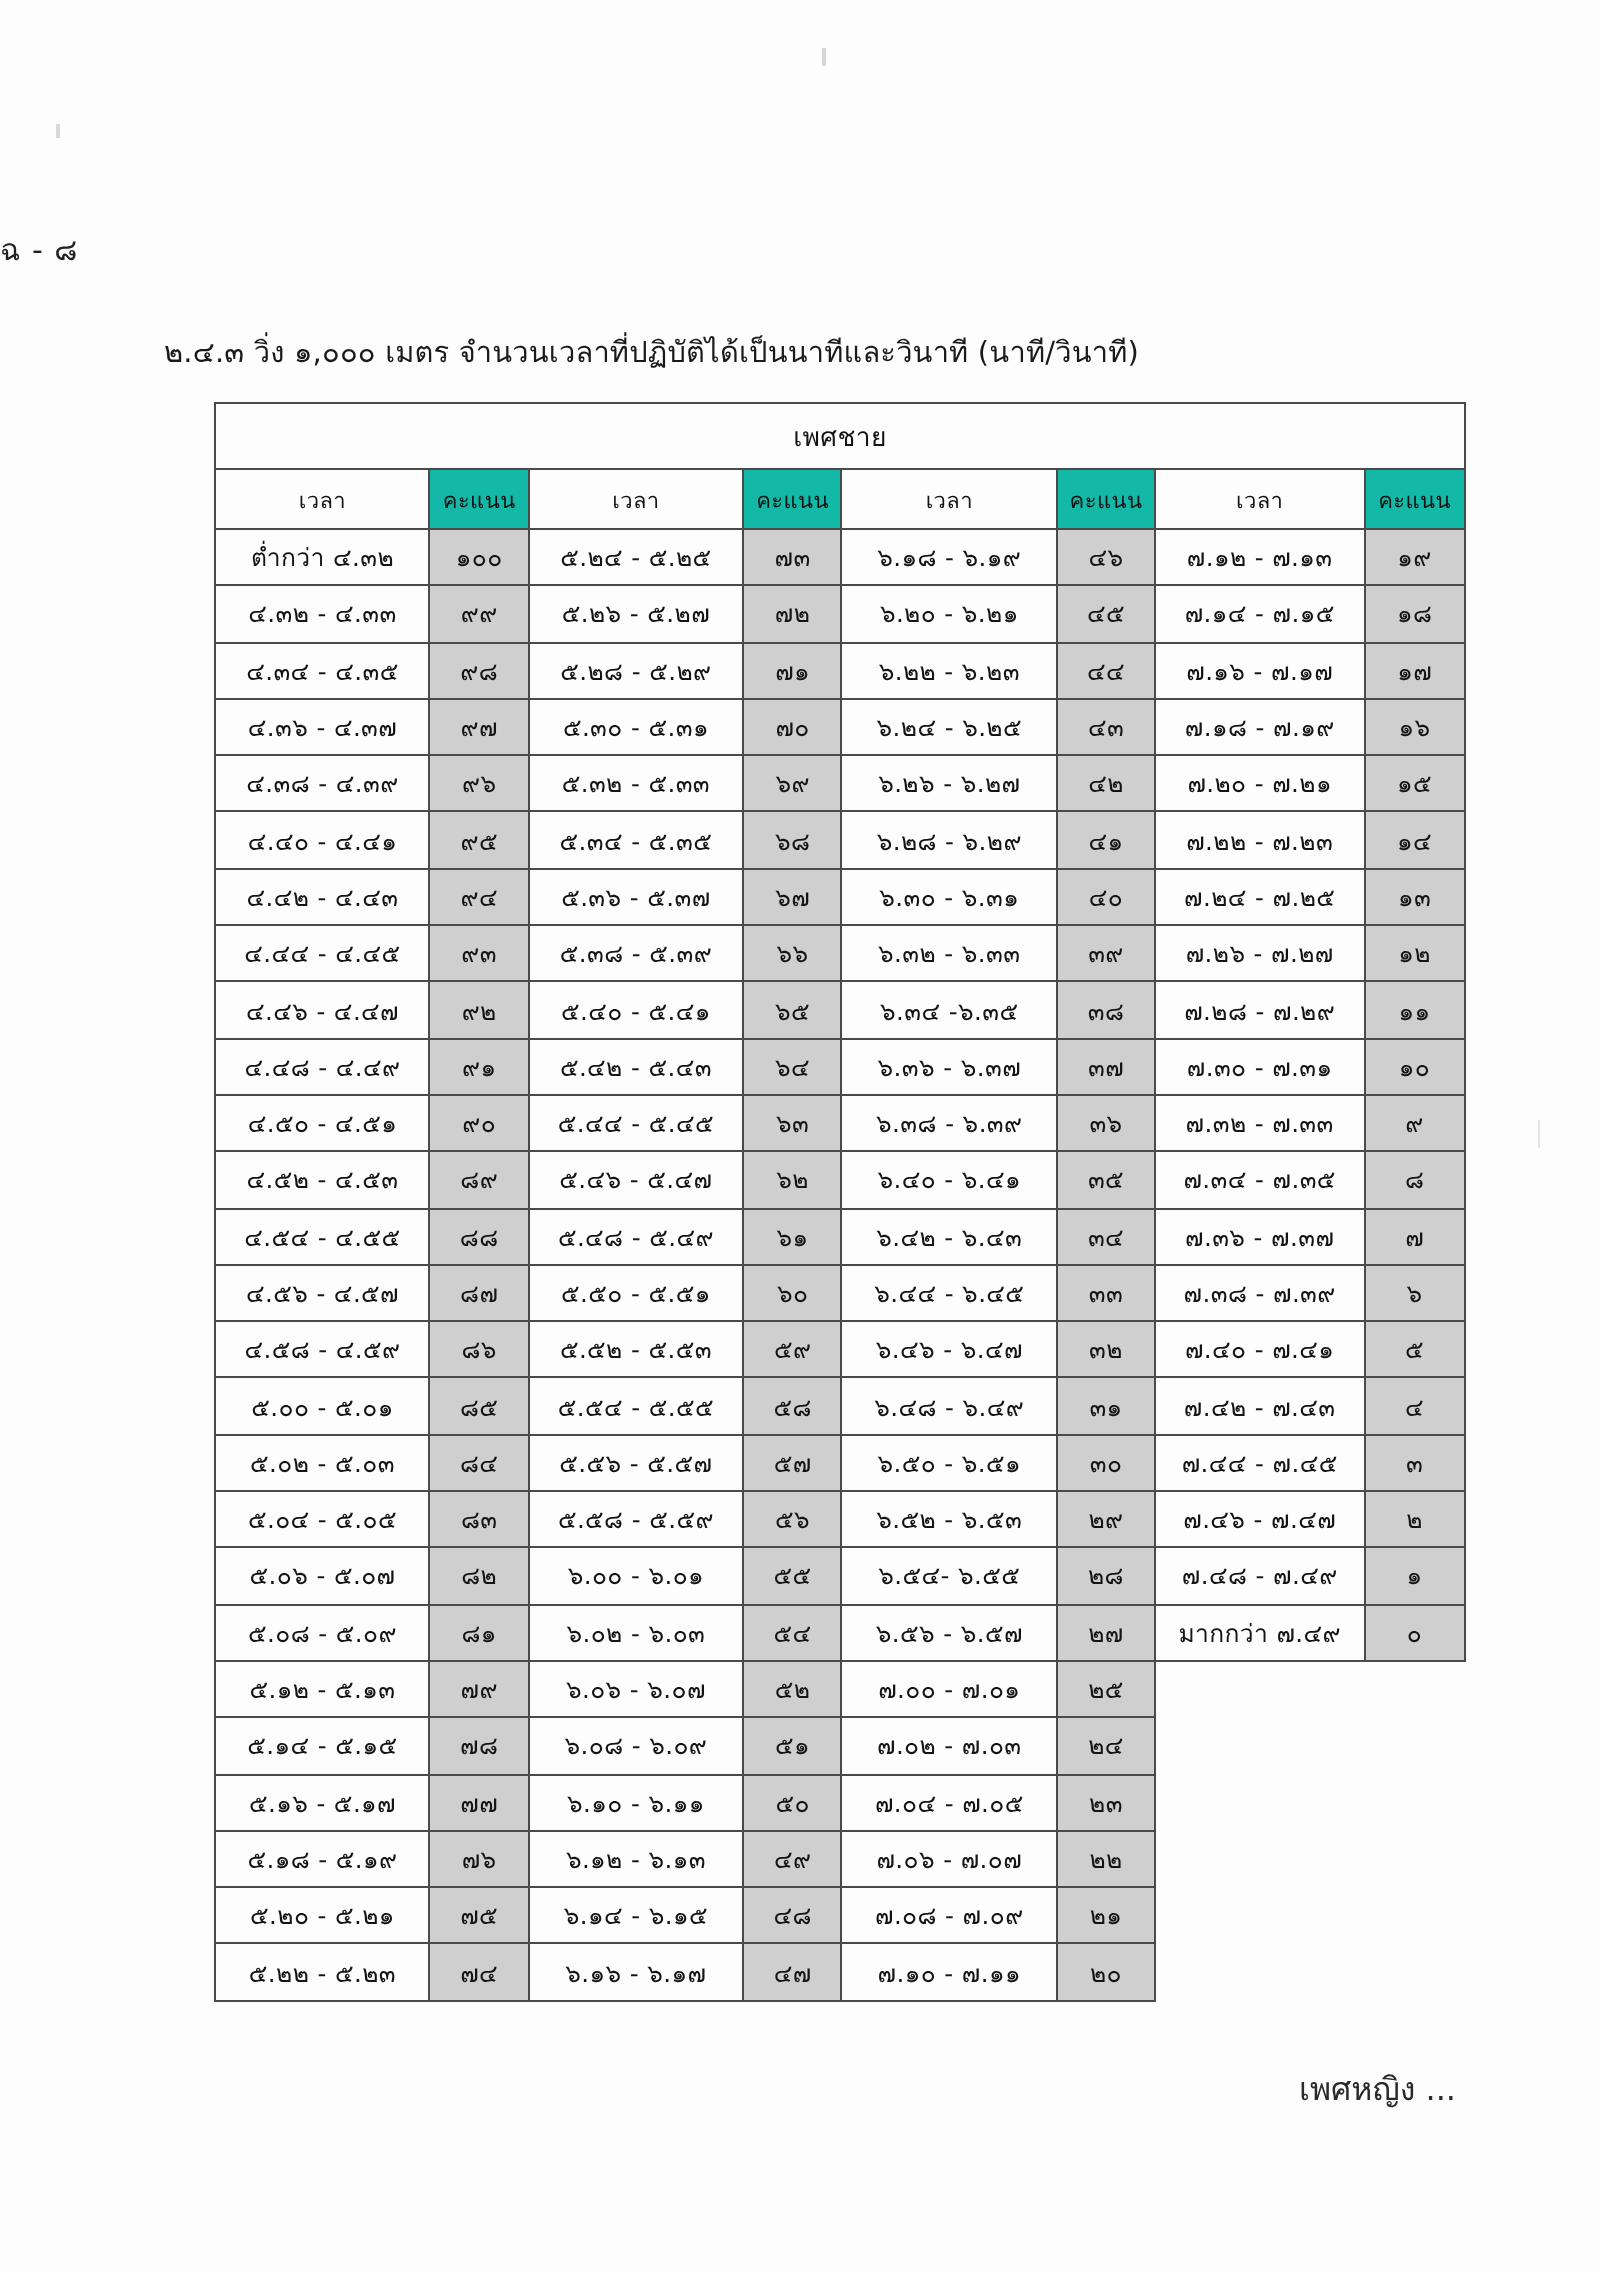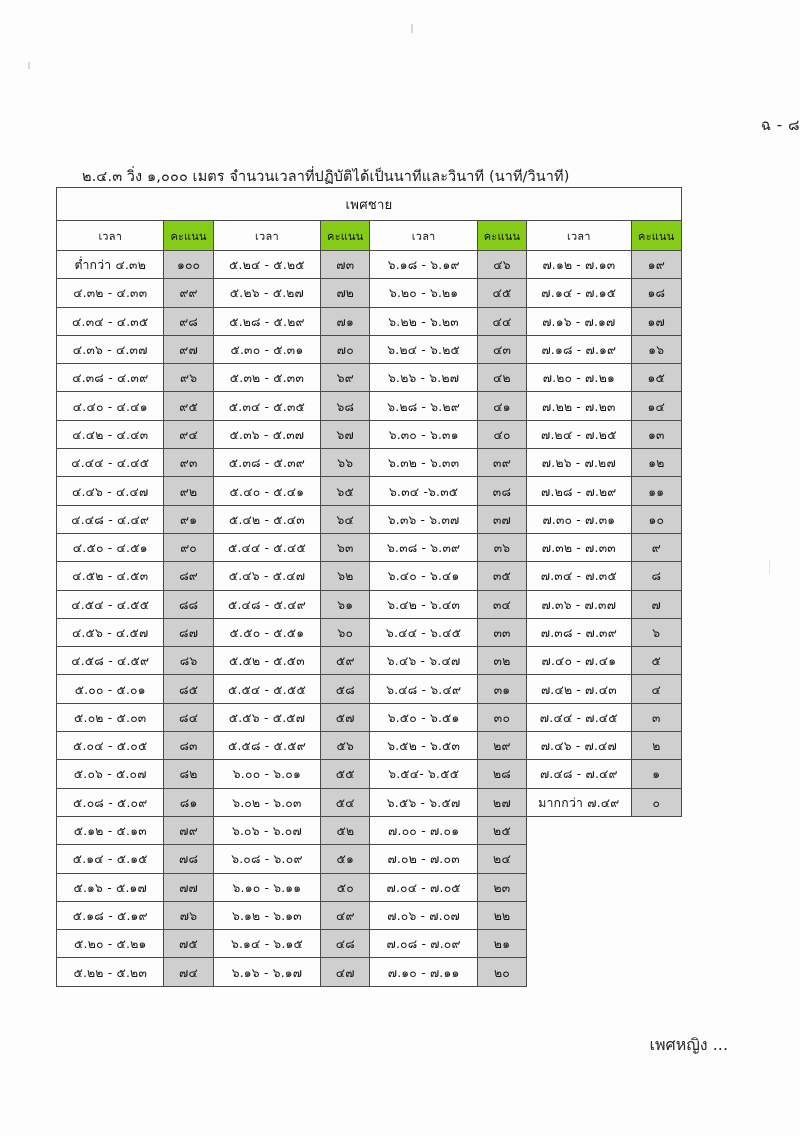--- a/index.html
+++ b/index.html
@@ -20,39 +20,39 @@
 
   
   .page {
     position: absolute;
     inset: 0;
     background: #fdfdfd;
     padding: 0;
   }
 
   .page-number {
-    text-align: right;
+    text-align: left;
     font-size: 15px;
     margin-top: 113px;
     letter-spacing: 0.5px;
     color: #222;
-    margin-left: 20px;
   }
 
   .doc-title {
     margin-top: 27px;
     padding-left: 82px;
     font-size: 14.5px;
     color: #1a1a1a;
     white-space: nowrap;
     letter-spacing: 0.1px;
   }
 
   .table-wrap {
-    padding-left: 56px;
+    margin-top: 14px;
+    padding-left: 107px;
   }
 
   table.score-table {
     border-collapse: collapse;
     table-layout: fixed;
     width: 626px;
     font-size: 12.3px;
     color: #141414;
   }
 
@@ -82,21 +82,21 @@
   .col-head {
     height: 30px !important;
     font-size: 11px;
   }
 
   
   .shade {
     background: #cfcfcf;
   }
   .col-head.shade {
-    background: #84cc16;
+    background: #14b8a6;
   }
 
   .blank-cell {
     border: none !important;
     background: transparent !important;
   }
 
   .footer-note {
     position: absolute;
     left: 0;

